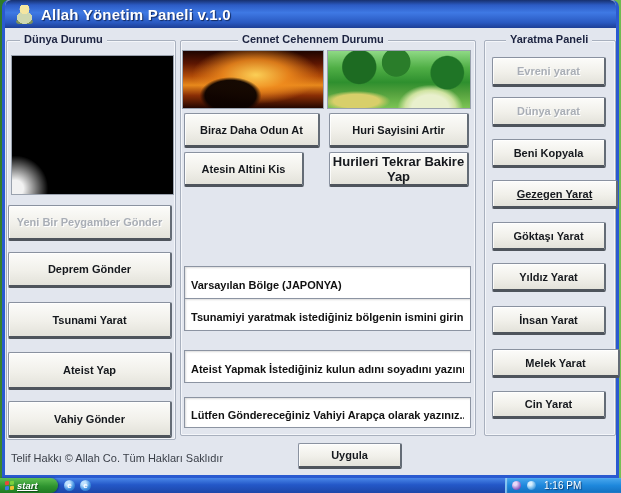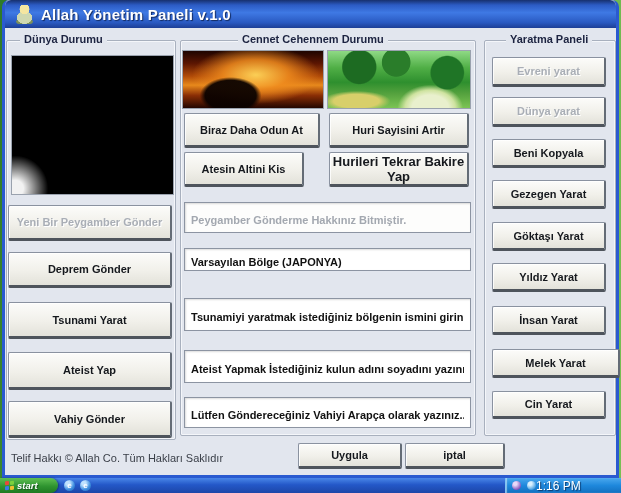--- a/index.html
+++ b/index.html
@@ -76,33 +76,33 @@
   .start-btn { position:absolute; left:0; top:0; width:58px; height:15px;
     background:linear-gradient(180deg,#5fbf52 0%,#2f9430 55%,#1f7a22 100%);
     border-radius:0 8px 8px 0; display:flex; align-items:center; gap:3px;
     padding-left:5px; cursor:pointer; box-shadow:1px 0 2px rgba(0,0,0,.4); }
   .win-flag { width:9px; height:9px; display:grid; grid-template-columns:1fr 1fr;
     grid-template-rows:1fr 1fr; gap:1px; transform:skewY(-4deg); }
   .win-flag i { border-radius:1px; }
   .win-flag i:nth-child(1){background:#e84a3a;} .win-flag i:nth-child(2){background:#7bd13e;}
   .win-flag i:nth-child(3){background:#3a7be8;} .win-flag i:nth-child(4){background:#f0c030;}
   .start-label { color:#fff; font-style:italic; font-weight:bold; font-size:9.5px;
-    text-shadow:1px 1px 1px #14521a; }
+    text-shadow:1px 1px 1px #14521a;text-decoration:underline; }
   .ql-icon { position:absolute; top:2px; width:11px; height:11px; border-radius:50%;
     background:radial-gradient(circle at 35% 30%, #bfe2ff 0 20%, #3f8fe0 60%, #1a5cb0 100%);
     color:#fff; font-size:8px; font-weight:bold; display:flex; align-items:center;
     justify-content:center; cursor:pointer; }
   .tray { position:absolute; left:505px; top:0; width:116px; height:15px;
     background:linear-gradient(180deg,#4aa8ee 0%,#1e88dc 50%,#1270c0 100%);
     border-left:1px solid #7fc4f4; box-shadow:inset 1px 0 1px rgba(255,255,255,.5);
     display:flex; align-items:center; }
   .tray-icon { width:9px; height:9px; border-radius:50%; margin-left:6px; cursor:pointer; }
   .tray-icon.a { background:radial-gradient(circle at 35% 30%, #e8d8f8 0 20%, #8a5ac0 70%, #5a2a90 100%); }
   .tray-icon.b { background:radial-gradient(circle at 35% 30%, #d8f0ff 0 20%, #4aa0e0 70%, #1a60a8 100%); }
-  .clock { color:#fff; font-size:12px; text-shadow:1px 1px 1px #0a3a70; }
+  .clock { color:#fff; font-size:10px; margin-left:8px; text-shadow:1px 1px 1px #0a3a70; }
 </style>
 </head>
 <body>
 
 <div class="screen">
 
   <div class="window">
     <div class="titlebar">
       <span class="app-icon"></span>
       <span class="title-text">Allah Yönetim Paneli v.1.0</span>
@@ -126,41 +126,39 @@
     <div class="group" style="left:180px;top:40px;width:296px;height:396px;"></div>
     <div class="group-title" style="left:238px;top:33px;">Cennet Cehennem Durumu</div>
     <div class="img img-hell" style="left:182px;top:50px;width:142px;height:59px;"></div>
     <div class="img img-heaven" style="left:327px;top:50px;width:144px;height:59px;"></div>
 
     <button class="btn" style="left:184px;top:113px;width:136px;height:35px;">Biraz Daha Odun At</button>
     <button class="btn" style="left:329px;top:113px;width:140px;height:35px;">Huri Sayisini Artir</button>
     <button class="btn" style="left:184px;top:152px;width:120px;height:35px;">Atesin Altini Kis</button>
     <button class="btn small" style="left:329px;top:152px;width:140px;height:35px;">Hurileri Tekrar Bakire Yap</button>
 
-    <input class="field disabled" style="left: 184px; top: 202px; width: 287px; height: 31px;" readonly="" value="Peygamber Gönderme Hakkınız Bitmiştir.">
-    <input class="field" style="left: 184px; top: 248px; width: 287px; height: 23px;" value="Varsayılan Bölge (JAPONYA)">
+    <input class="field" style="left: 184px; top: 266px; width: 287px; height: 33px;" value="Varsayılan Bölge (JAPONYA)">
     <input class="field" style="left: 184px; top: 298px; width: 287px; height: 33px;" value="Tsunamiyi yaratmak istediğiniz bölgenin ismini giriniz">
     <input class="field" style="left: 184px; top: 350px; width: 287px; height: 33px;" value="Ateist Yapmak İstediğiniz kulun adını soyadını yazınız">
     <input class="field" style="left: 184px; top: 397px; width: 287px; height: 31px;" value="Lütfen Göndereceğiniz Vahiyi Arapça olarak yazınız...">
 
     <div class="group" style="left:484px;top:40px;width:132px;height:396px;"></div>
     <div class="group-title" style="left:506px;top:33px;">Yaratma Paneli</div>
 
     <button class="btn disabled" style="left:492px;top:57px;width:114px;height:30px;">Evreni yarat</button>
     <button class="btn disabled" style="left:492px;top:97px;width:114px;height:30px;">Dünya yarat</button>
     <button class="btn" style="left:492px;top:139px;width:114px;height:29px;">Beni Kopyala</button>
-    <button class="btn" style="left:492px;top:180px;width:114px;height:29px;">Gezegen Yarat</button>
+    <button class="btn" style="left:492px;top:180px;width:126px;height:29px;text-decoration:underline;">Gezegen Yarat</button>
     <button class="btn" style="left:492px;top:222px;width:114px;height:29px;">Göktaşı Yarat</button>
     <button class="btn" style="left:492px;top:263px;width:114px;height:29px;">Yıldız Yarat</button>
     <button class="btn" style="left:492px;top:306px;width:114px;height:29px;">İnsan Yarat</button>
     <button class="btn" style="left:492px;top:349px;width:128px;height:29px;">Melek Yarat</button>
     <button class="btn" style="left:492px;top:391px;width:114px;height:28px;">Cin Yarat</button>
 
     <button class="btn" style="left:298px;top:443px;width:104px;height:26px;">Uygula</button>
-    <button class="btn" style="left:405px;top:443px;width:100px;height:26px;">iptal</button>
   </div>
 
   <div class="taskbar">
     <div class="start-btn">
       <span class="win-flag">
           <i></i>
           <i></i>
           <i></i>
           <i></i>
         </span>

